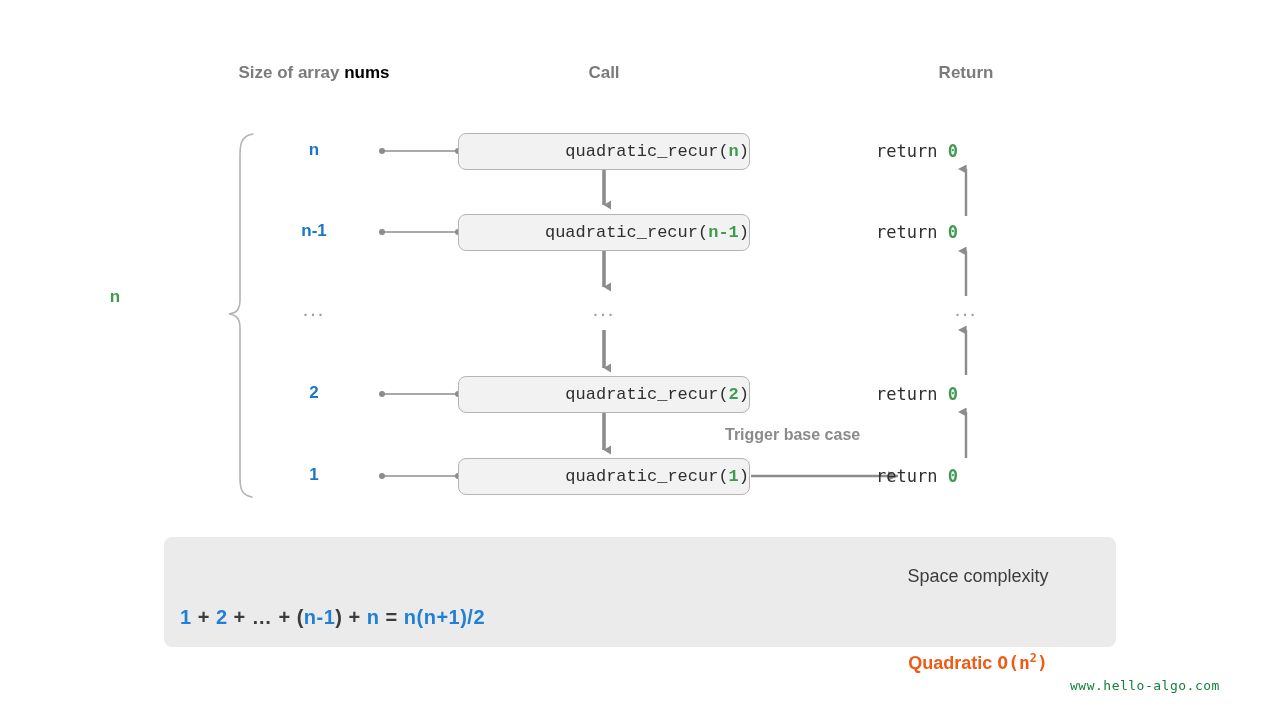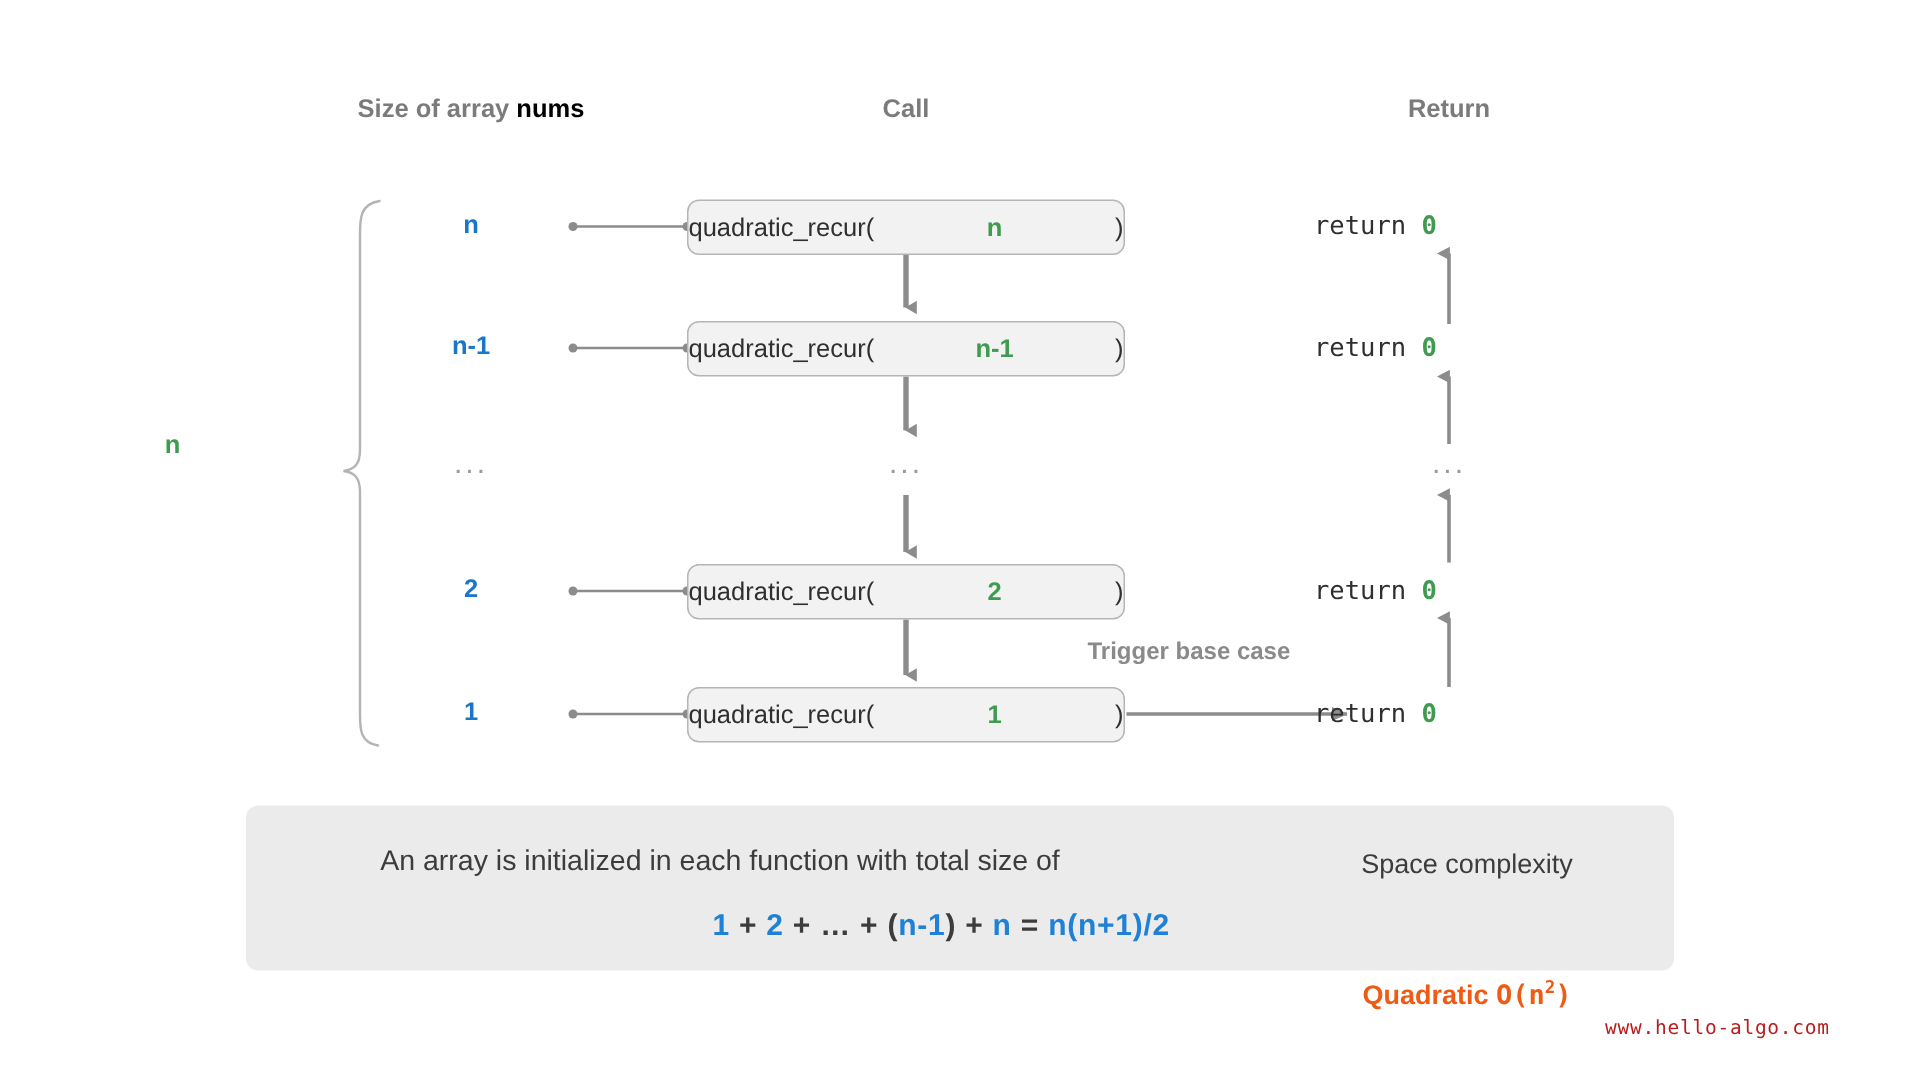--- a/index.html
+++ b/index.html
@@ -69,25 +69,26 @@
   
   .call-box {
     box-sizing: border-box;
     width: 292px;
     height: 37px;
     background: #f2f2f2;
     border: 1.3px solid #b5b5b5;
     border-radius: 8px;
     display: flex;
     align-items: center;
-    justify-content: space-between;
-    font-family: Liberation Sans, sans-serif;
+    justify-content: flex-end;
+    font-family: Liberation Mono, monospace;
     font-size: 17px;
     color: #2f2f2f;
     white-space: nowrap;
+    padding-left: 32px;
   }
   .call-box .arg { color: #3e9b4f; font-weight: bold; }
   .call-box .paren { color: #2f2f2f; }
 
   
   .ret {
     font-family: "DejaVu Sans Mono", monospace;
     font-size: 17px;
     color: #2f2f2f;
     text-align: left;
@@ -115,21 +116,21 @@
   .summary-text {
     font-size: 19px;
     color: #3c3c3c;
     text-align: center;
     white-space: nowrap;
   }
   .formula {
     font-size: 20px;
     font-weight: bold;
     color: #3c3c3c;
-    text-align: right;
+    text-align: left;
     white-space: nowrap;
     letter-spacing: 0.5px;
   }
   .formula .b { color: #1f81d6; }
   .sc-title {
     font-size: 18px;
     font-weight: normal;
     color: #3c3c3c;
     text-align: center;
     white-space: nowrap;
@@ -143,21 +144,21 @@
   }
   .sc-value .mono {
     font-family: "DejaVu Sans Mono", monospace;
   }
   .sc-value sup { font-size: 0.65em; }
 
   
   .watermark {
     font-family: "DejaVu Sans Mono", monospace;
     font-size: 13px;
-    color: #b91c1c;
+    color: #15803d;
     white-space: nowrap;
     letter-spacing: 0.5px;
   }
 </style>
 </head>
 <body>
 
 <div class="canvas">
 
   <svg class="abs" width="1280" height="720" style="left:0;top:0;">
@@ -274,21 +275,20 @@
       <span class="paren">)</span>
   </div>
   <div class="abs ret" style="left:876px; top:466px;">
     <span>return </span><span class="zero">0</span>
   </div>
 
   <div class="abs trigger-note" style="left:725px; top:426px;">Trigger base case</div>
 
   <div class="abs summary" style="left:164px; top:537px;"></div>
 
-  <div class="abs summary-text" style="left:180px; top:564px; width:600px;">An array is initialized in each function with total size of</div>
 
   <div class="abs formula" style="left:180px; top:606px; width:600px;"><span class="b">1</span><span> + </span><span class="b">2</span><span> + </span><span>…</span><span> + </span><span>(</span><span class="b">n-1</span><span>)</span><span> + </span><span class="b">n</span><span> = </span><span class="b">n(n+1)/2</span></div>
 
   <div class="abs sc-title" style="left:878px; top:566px; width:200px;">Space complexity</div>
 
   <div class="abs sc-value" style="left:878px; top:607px; width:200px;margin-top:44px;">
     <span>Quadratic</span>
     <span class="mono"><span>O(n</span><sup>2</sup><span>)</span></span>
   </div>
 

